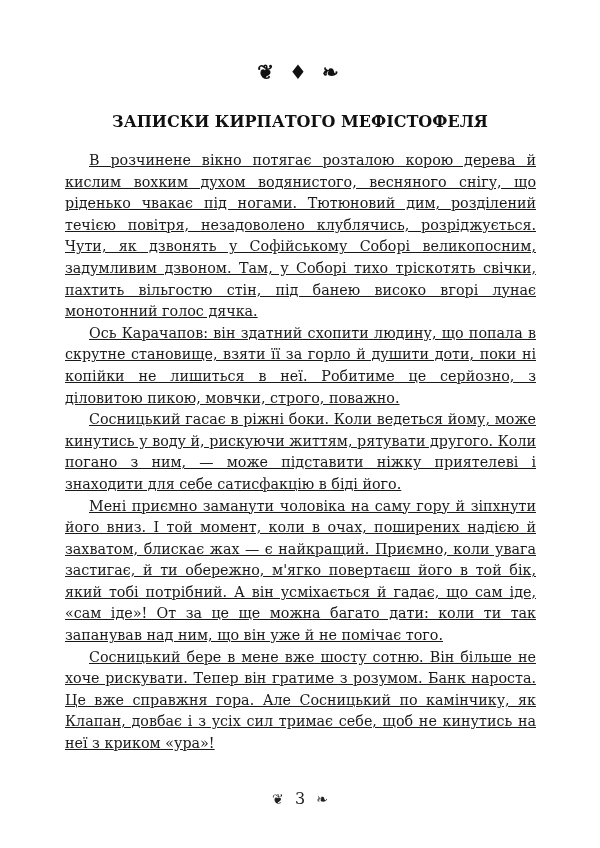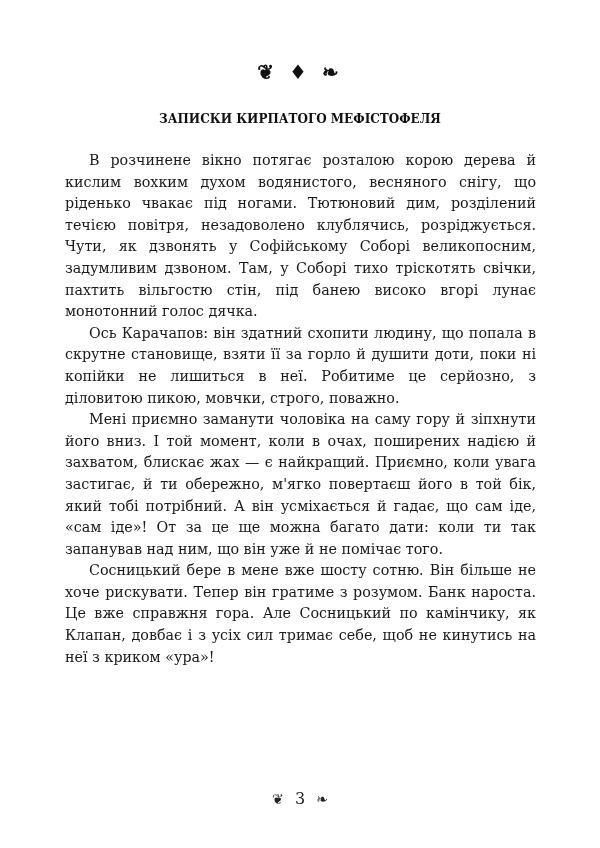--- a/index.html
+++ b/index.html
@@ -5,43 +5,44 @@
   html, body { margin: 0; padding: 0; background: #ffffff; }
   body { width: 600px; height: 848px; position: relative; overflow: hidden; }
   .page { position: absolute; left: 0; top: 0; width: 600px; height: 848px; background: #ffffff; }
   .ornament-top {
     position: absolute; left: 0; top: 60px; width: 600px; text-align: center;
     font-family: "DejaVu Serif", serif; font-size: 20px; font-weight: bold; color: #111;
     letter-spacing: 4px;
   }
   .title {
     position: absolute; left: 0; top: 112px; width: 600px; text-align: center;
-    font-family: "DejaVu Serif", serif; font-weight: bold; font-size: 12px; color: #111;
+    font-family: "DejaVu Serif", serif; font-weight: bold; font-size: 16px; color: #111;
     letter-spacing: 0px;
   }
   .body-text {
     position: absolute; left: 65px; top: 150px; width: 471px;
     font-family: "DejaVu Serif", serif; font-size: 14.3px; line-height: 21.6px; color: #1a1a1a;
   }
-  .body-text p { margin: 0; text-indent: 24px; text-align: justify; }
+  .body-text p { margin: 0; text-indent: 24px; text-align: justify; text-decoration: underline; }
   .footer {
     position: absolute; left: 0; top: 789px; width: 600px; text-align: center;
     font-family: "DejaVu Serif", serif; font-size: 16px; color: #222;
   }
   .footer .orn { font-size: 14px; margin: 0 6px; }
 </style>
 </head>
 <body>
 
 <div class="page">
   <div class="ornament-top">❦ ♦ ❧</div>
   <div class="title">ЗАПИСКИ КИРПАТОГО МЕФІСТОФЕЛЯ</div>
   <div class="body-text">
     <p>В розчинене вікно потягає розталою корою дерева й кислим вохким духом водянистого, весняного снігу, що рiденько чвакає під ногами. Тютюновий дим, розділений течією повітря, незадоволено клублячись, розріджується. Чути, як дзвонять у Софійському Соборі великопосним, задумливим дзвоном. Там, у Соборі тихо тріскотять свічки, пахтить вільгостю стін, під банею високо вгорі лунає монотонний голос дячка.</p>
     <p>Ось Карачапов: він здатний схопити людину, що попала в скрутне становище, взяти її за горло й душити доти, поки ні копійки не лишиться в неї. Робитиме це серйозно, з діловитою пикою, мовчки, строго, поважно.</p>
+    <p>Сосницький гасає в ріжні боки. Коли ведеться йому, може кинутись у воду й, рискуючи життям, рятувати другого. Коли погано з ним, — може підставити ніжку приятелеві і знаходити для себе сатисфакцію в біді його.</p>
     <p>Мені приємно заманути чоловіка на саму гору й зіпхнути його вниз. І той момент, коли в очах, поширених надією й захватом, блискає жах — є найкращий. Приємно, коли увага застигає, й ти обережно, м'ягко повертаєш його в той бік, який тобі потрібний. А він усміхається й гадає, що сам іде, «сам іде»! От за це ще можна багато дати: коли ти так запанував над ним, що він уже й не помічає того.</p>
     <p>Сосницький бере в мене вже шосту сотню. Він більше не хоче рискувати. Тепер він гратиме з розумом. Банк нароста. Це вже справжня гора. Але Сосницький по камінчику, як Клапан, довбає і з усіх сил тримає себе, щоб не кинутись на неї з криком «ура»!</p>
   </div>
   <div class="footer">
     <span class="orn">❦</span>
     <span>3</span>
     <span class="orn">❧</span>
   </div>
 </div>
 

